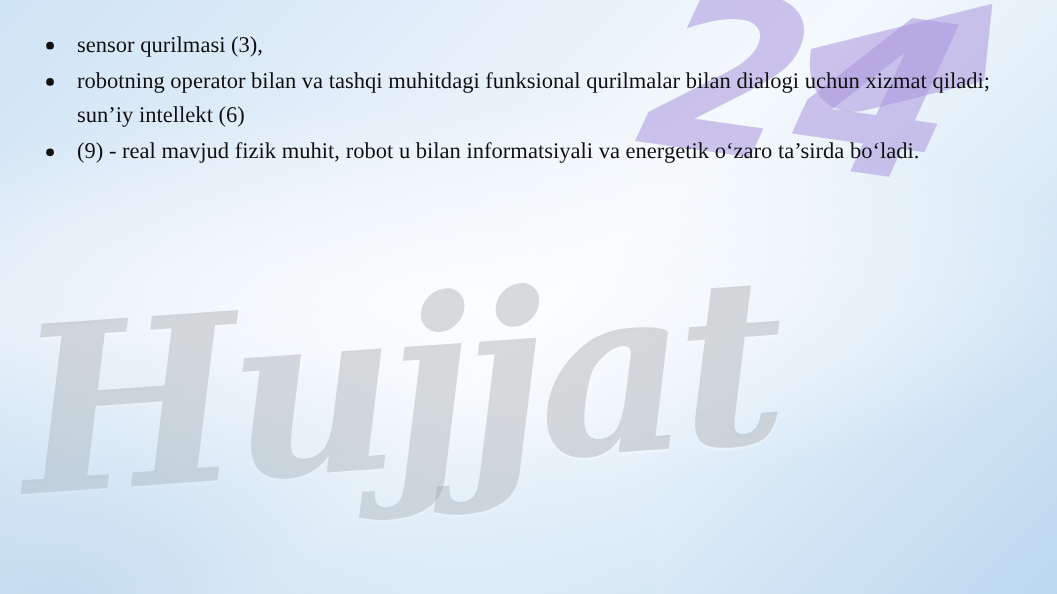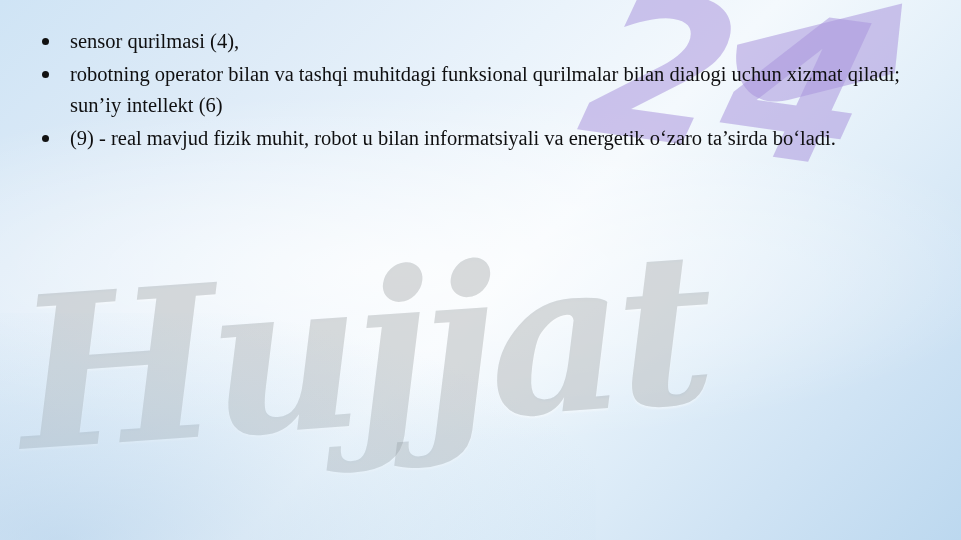--- a/index.html
+++ b/index.html
@@ -128,21 +128,21 @@
 <div id="slide">
 
   <div class="wm-swoosh"></div>
   <div class="wm-num">24</div>
   <div class="wm-text">Hujjat</div>
 
   <div class="content">
     <ul class="bullets">
       <li>
         <span class="dot"></span>
-        <span class="li-text">sensor qurilmasi (4),</span>
+        <span class="li-text">sensor qurilmasi (3),</span>
       </li>
       <li>
         <span class="dot"></span>
         <span class="li-text">robotning operator bilan va tashqi muhitdagi funksional qurilmalar bilan dialogi uchun xizmat qiladi; sun’iy intellekt (6)</span>
       </li>
       <li>
         <span class="dot"></span>
         <span class="li-text"> (9) - real mavjud fizik muhit, robot u bilan informatsiyali va energetik o‘zaro ta’sirda bo‘ladi.</span>
       </li>
     </ul>

